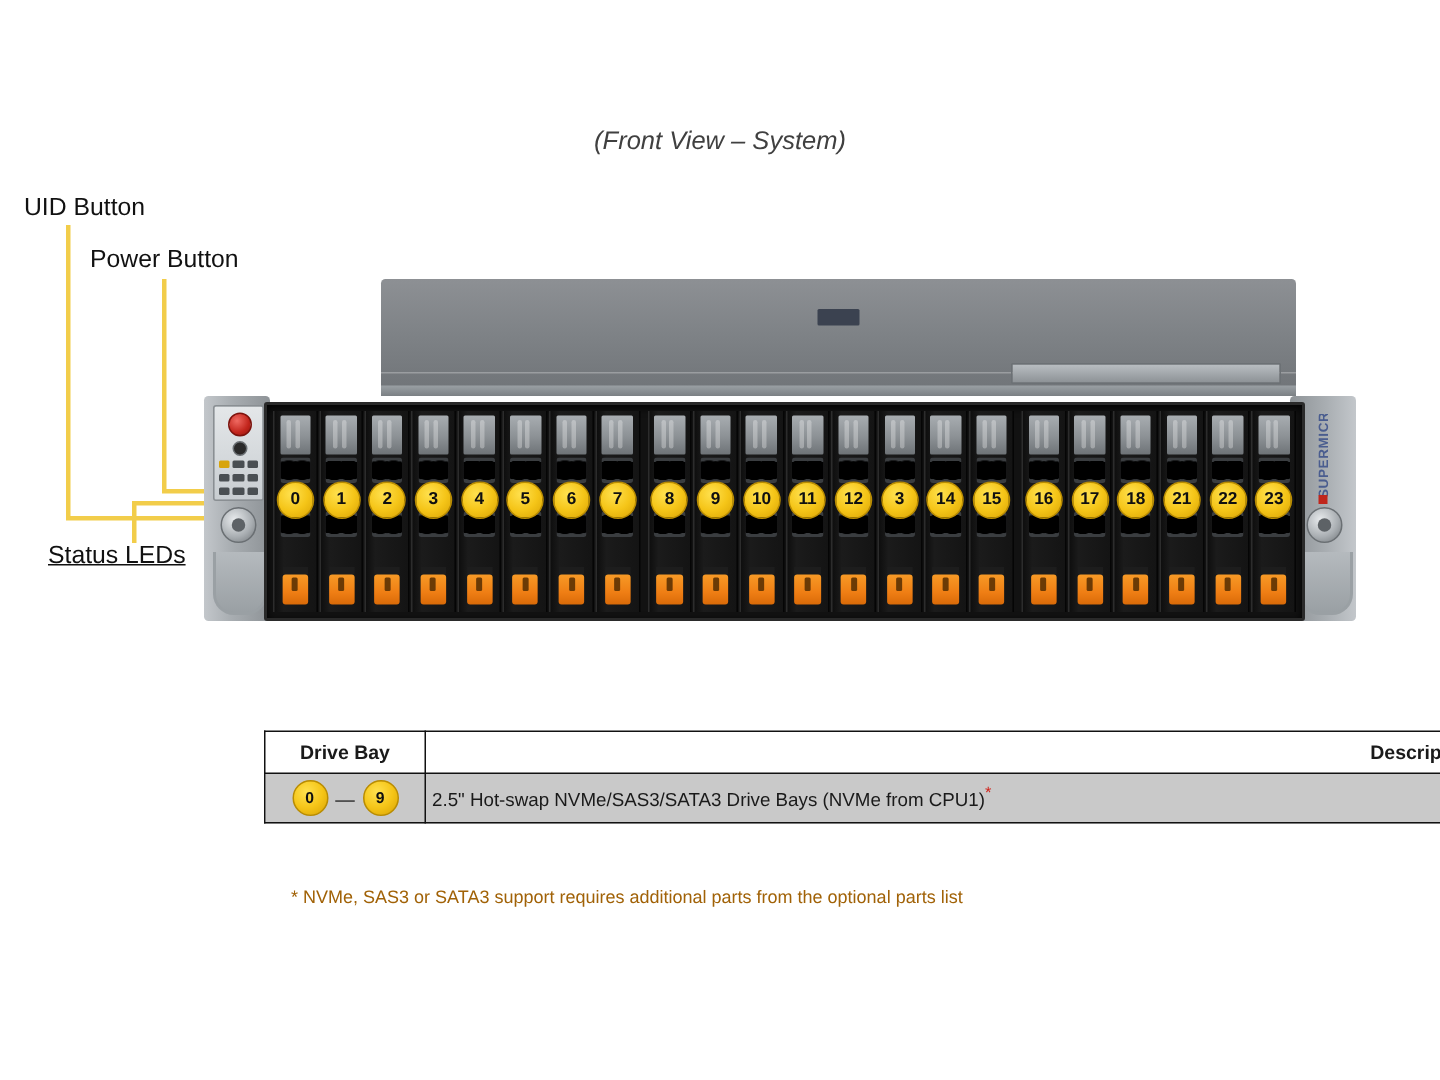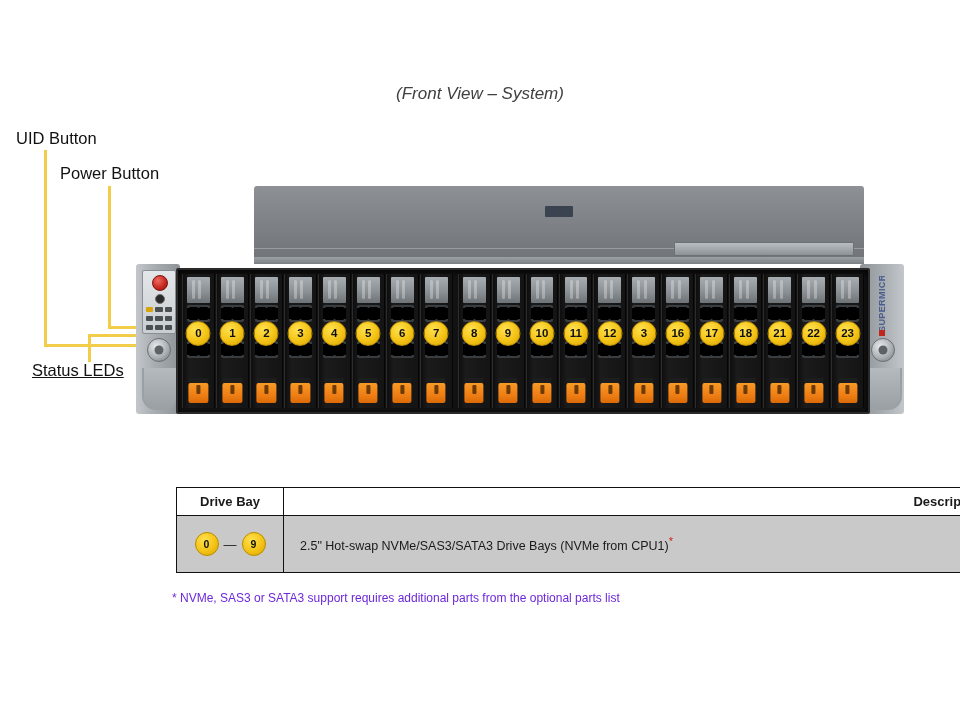--- a/index.html
+++ b/index.html
@@ -367,21 +367,21 @@
     position: absolute;
     left: 176px;
     top: 487px;
     width: 820px;
     border-collapse: collapse;
     font-size: 12.5px;
   }
   #bay-table th,
   #bay-table td {
     border: 1px solid #111;
-    padding: 16px;
+    padding: 4px;
   }
   #bay-table th {
     text-align: right;
     font-weight: bold;
     padding: 6px 10px;
     background: #ffffff;
     font-size: 13px;
   }
   #bay-table th.col-bay { width: 86px; text-align: center; }
   .row-shaded td { background: #c9c9c9; }
@@ -413,24 +413,24 @@
   }
   .star {
     color: #d0241b;
     font-size: 11px;
     vertical-align: super;
   }
 
   
   #footnote {
     position: absolute;
-    left: 172px;
+    left: 194px;
     top: 591px;
     font-size: 12px;
-    color: #6d28d9;
+    color: #a16207;
   }
 </style>
 </head>
 <body>
 
 <div class="view-title">(Front View – System)</div>
 
 <div class="callout-label" id="lbl-uid">UID Button</div>
 <div class="callout-label" id="lbl-power">Power Button</div>
 <div class="callout-label" id="lbl-status">Status LEDs</div>
@@ -584,20 +584,36 @@
           <div class="vent-block"></div>
           <div class="badge">12</div>
           <div class="vent-block2"></div>
           <div class="latch-shadow"></div>
           <div class="latch"></div>
         </div>
         <div class="bay">
           <div class="handle-top"></div>
           <div class="vent-block"></div>
           <div class="badge">3</div>
+          <div class="vent-block2"></div>
+          <div class="latch-shadow"></div>
+          <div class="latch"></div>
+        </div>
+        <div class="bay">
+          <div class="handle-top"></div>
+          <div class="vent-block"></div>
+          <div class="badge">14</div>
+          <div class="vent-block2"></div>
+          <div class="latch-shadow"></div>
+          <div class="latch"></div>
+        </div>
+        <div class="bay sep-after">
+          <div class="handle-top"></div>
+          <div class="vent-block"></div>
+          <div class="badge">15</div>
           <div class="vent-block2"></div>
           <div class="latch-shadow"></div>
           <div class="latch"></div>
         </div>
         <div class="bay">
           <div class="handle-top"></div>
           <div class="vent-block"></div>
           <div class="badge">16</div>
           <div class="vent-block2"></div>
           <div class="latch-shadow"></div>

